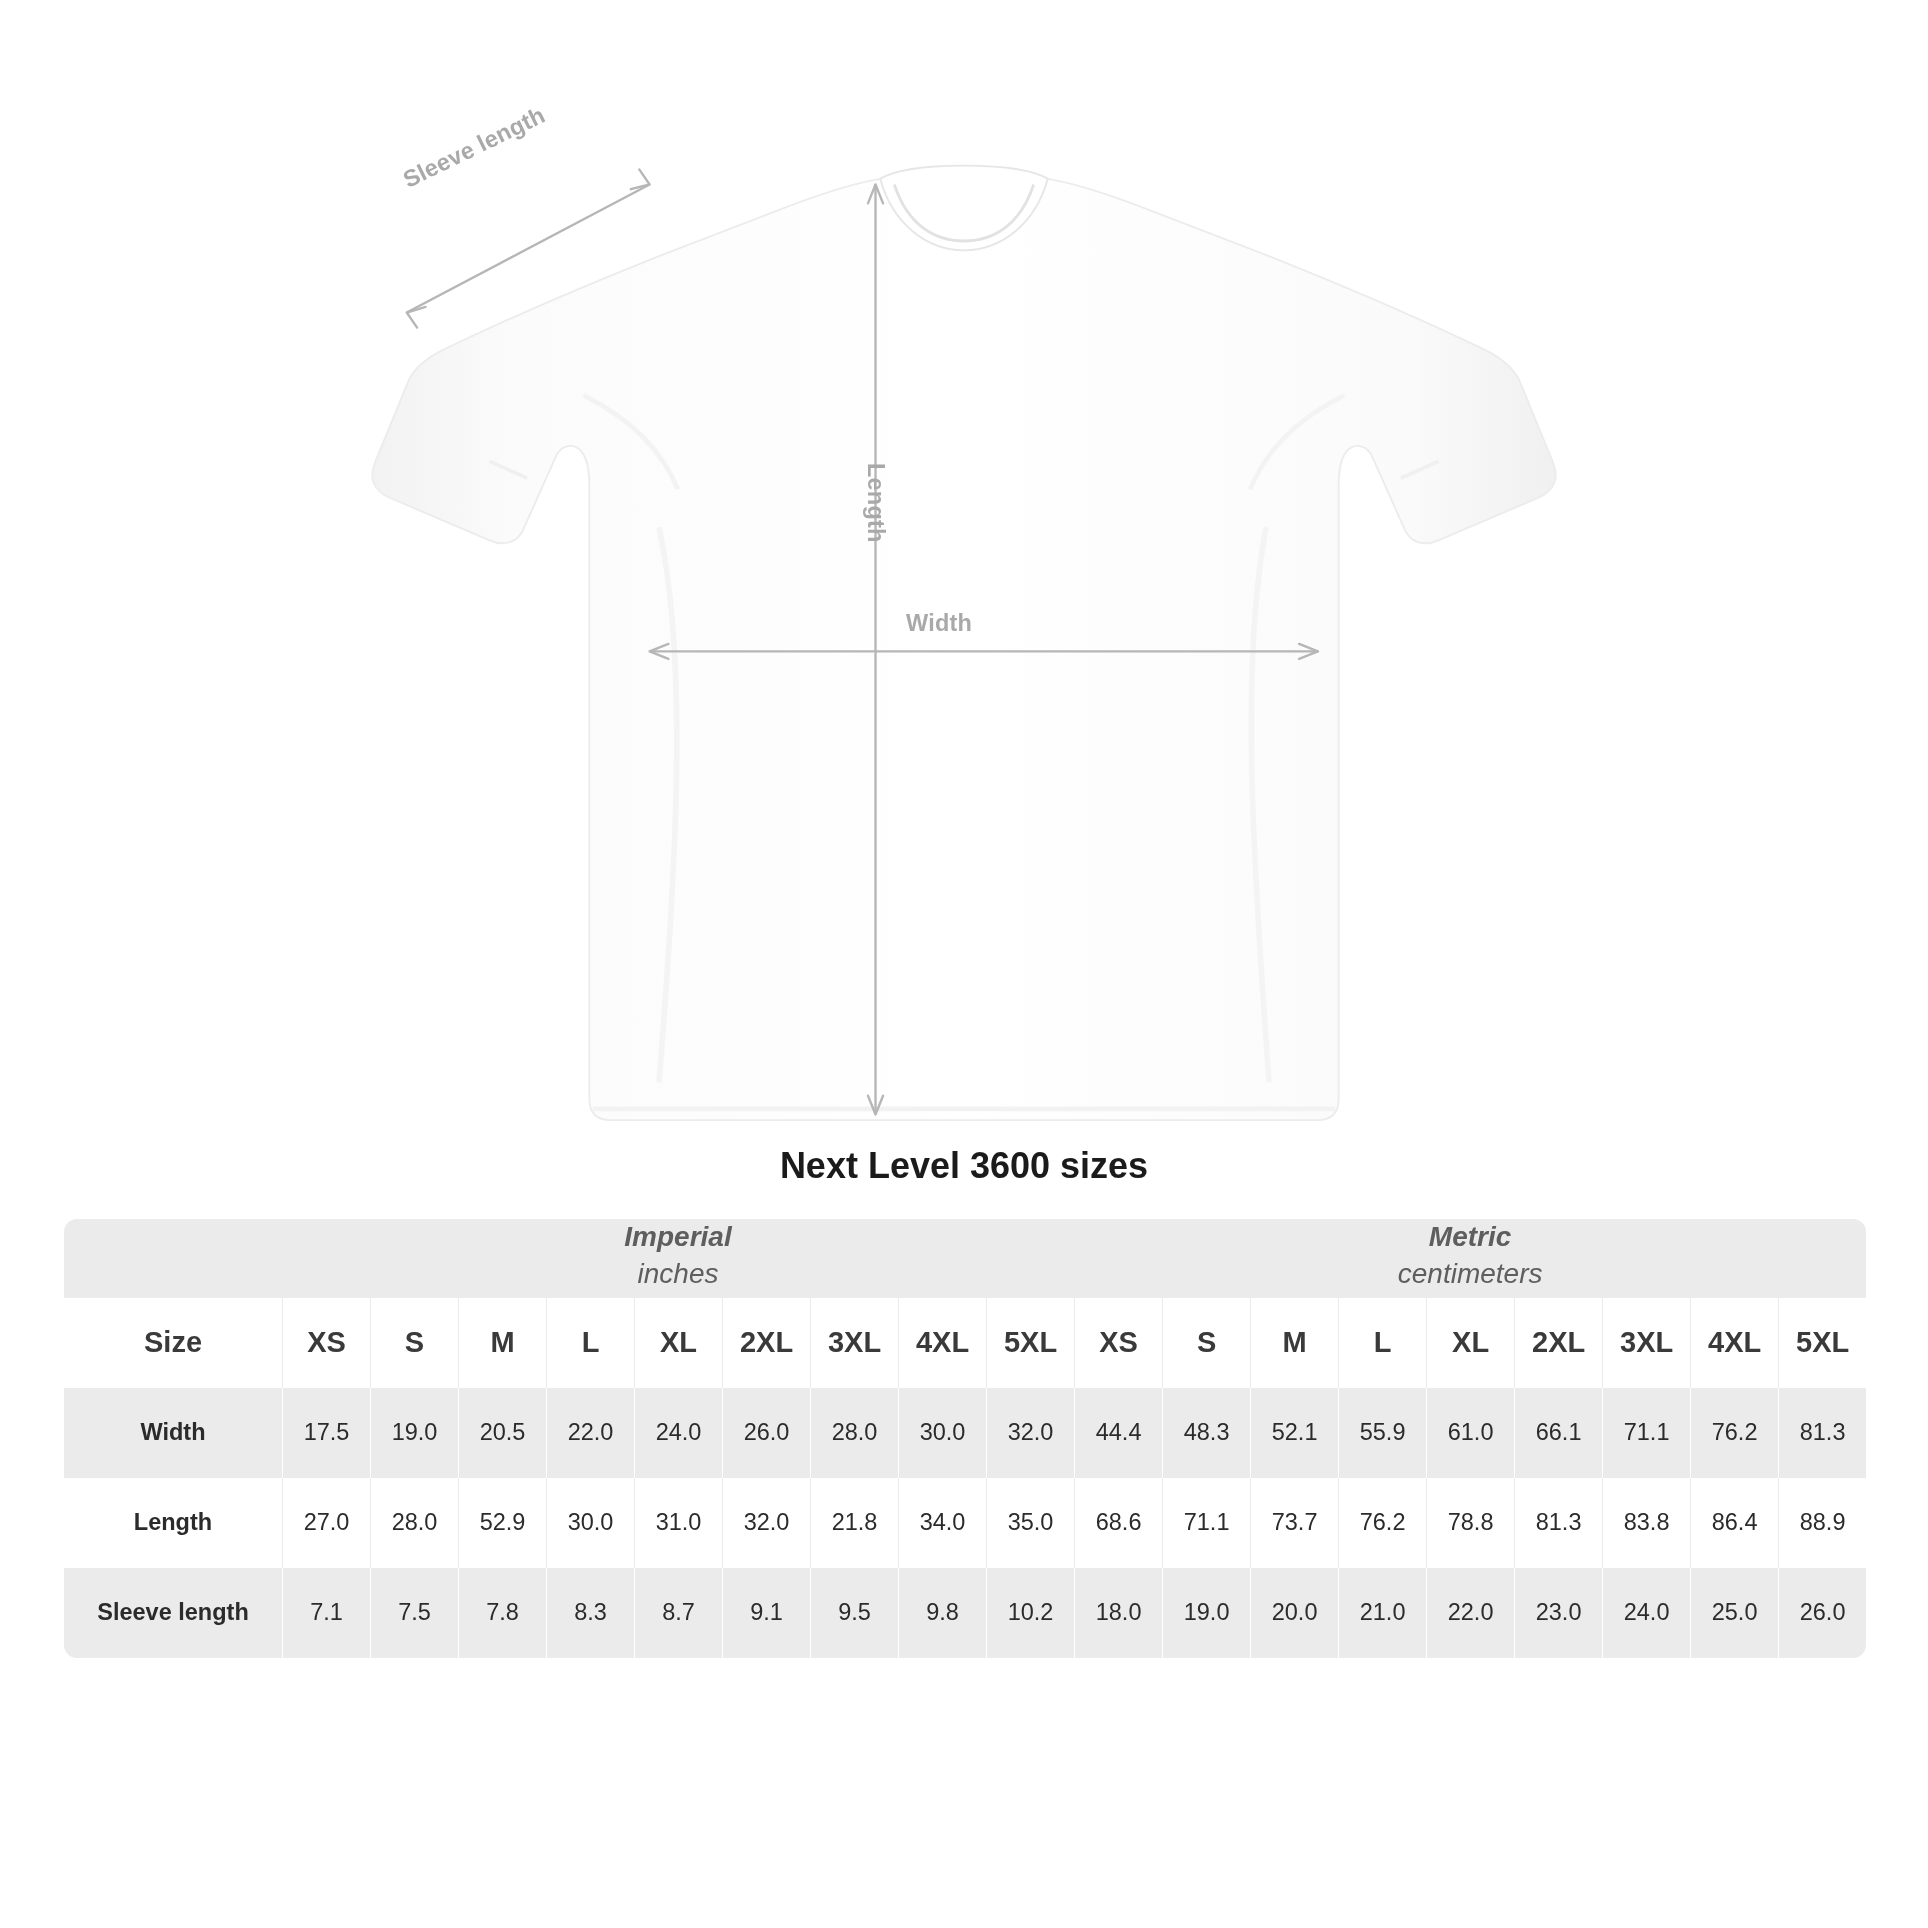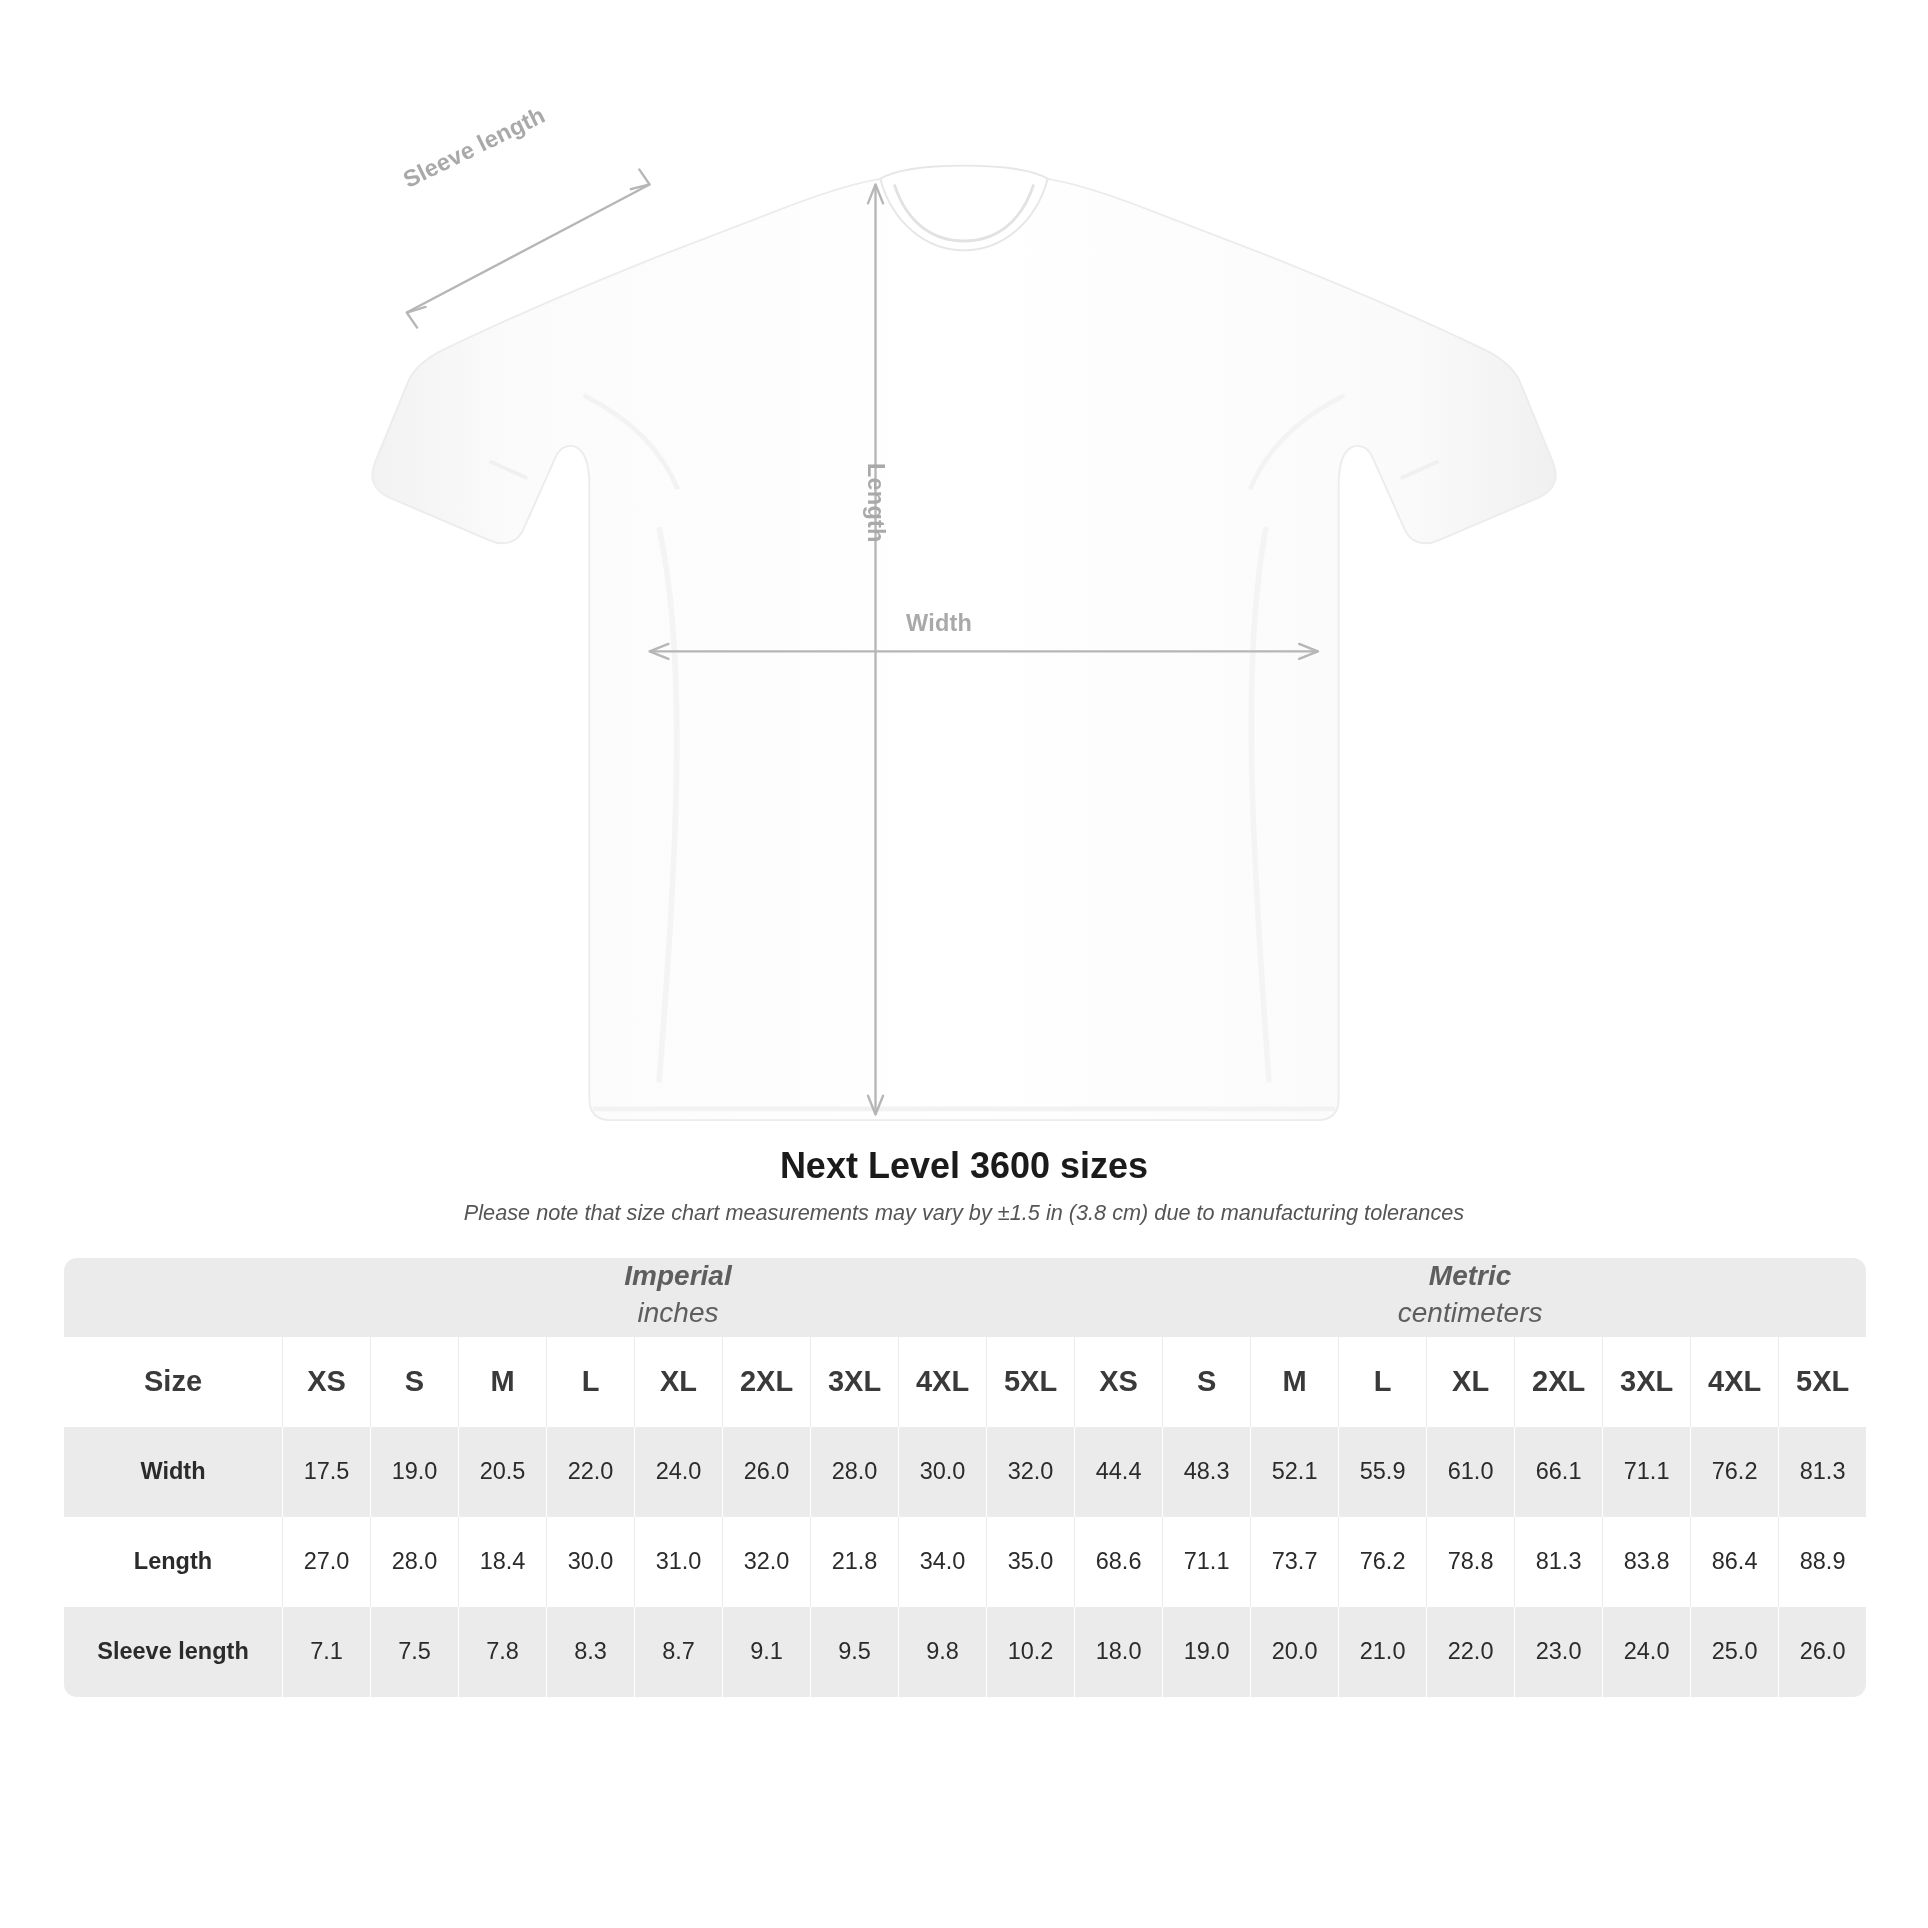--- a/index.html
+++ b/index.html
@@ -229,21 +229,20 @@
       </g>
     </svg>
 
     <div class="dim-label" id="sleeve-label">Sleeve length</div>
     <div class="dim-label" id="length-label">Length</div>
     <div class="dim-label" id="width-label">Width</div>
   </div>
 
   <div class="title-block">
     <h1 class="chart-title">Next Level 3600 sizes</h1>
-    <p class="chart-note">Please note that size chart measurements may vary by ±1.5 in (3.8 cm) due to manufacturing tolerances</p>
   </div>
 
   <div class="table-wrap">
     <table class="size-table">
       <colgroup>
         <col style="width:218px">
         <col span="18" style="width:88px">
       </colgroup>
       <tbody>
         <tr>
@@ -299,21 +298,21 @@
           <td class="cell-div">66.1</td>
           <td class="cell-div">71.1</td>
           <td class="cell-div">76.2</td>
           <td class="cell-div last-cell">81.3</td>
         </tr>
 
         <tr class="data-row plain">
           <td class="rowlabel first-cell">Length</td>
           <td class="cell-div">27.0</td>
           <td class="cell-div">28.0</td>
-          <td class="cell-div">18.4</td>
+          <td class="cell-div">52.9</td>
           <td class="cell-div">30.0</td>
           <td class="cell-div">31.0</td>
           <td class="cell-div">32.0</td>
           <td class="cell-div">21.8</td>
           <td class="cell-div">34.0</td>
           <td class="cell-div">35.0</td>
           <td class="cell-div">68.6</td>
           <td class="cell-div">71.1</td>
           <td class="cell-div">73.7</td>
           <td class="cell-div">76.2</td>

